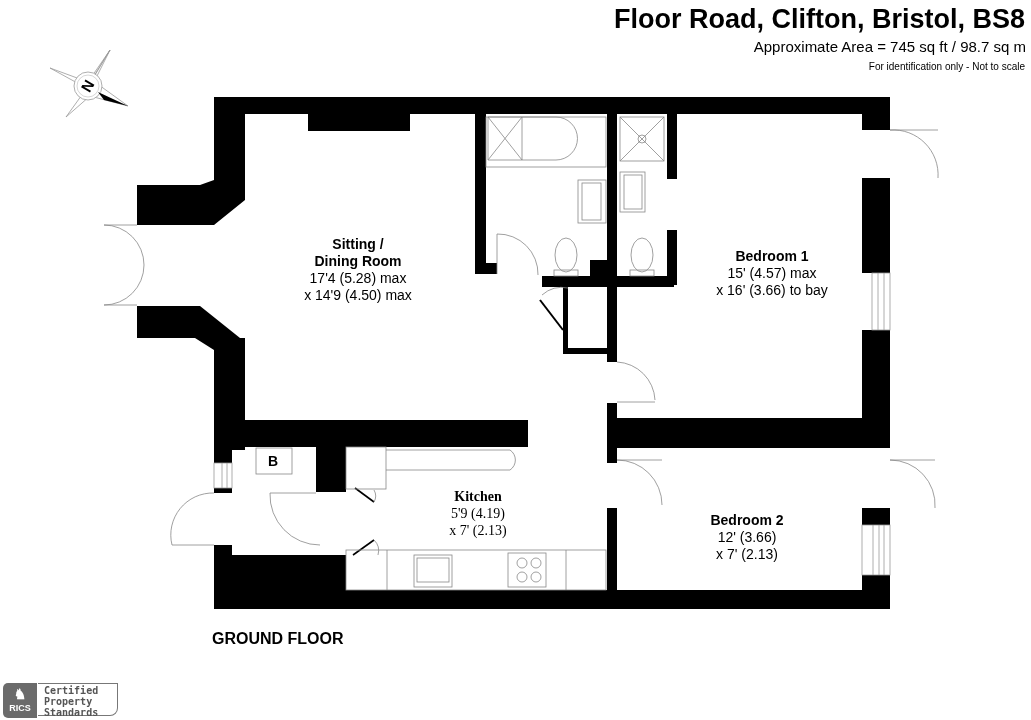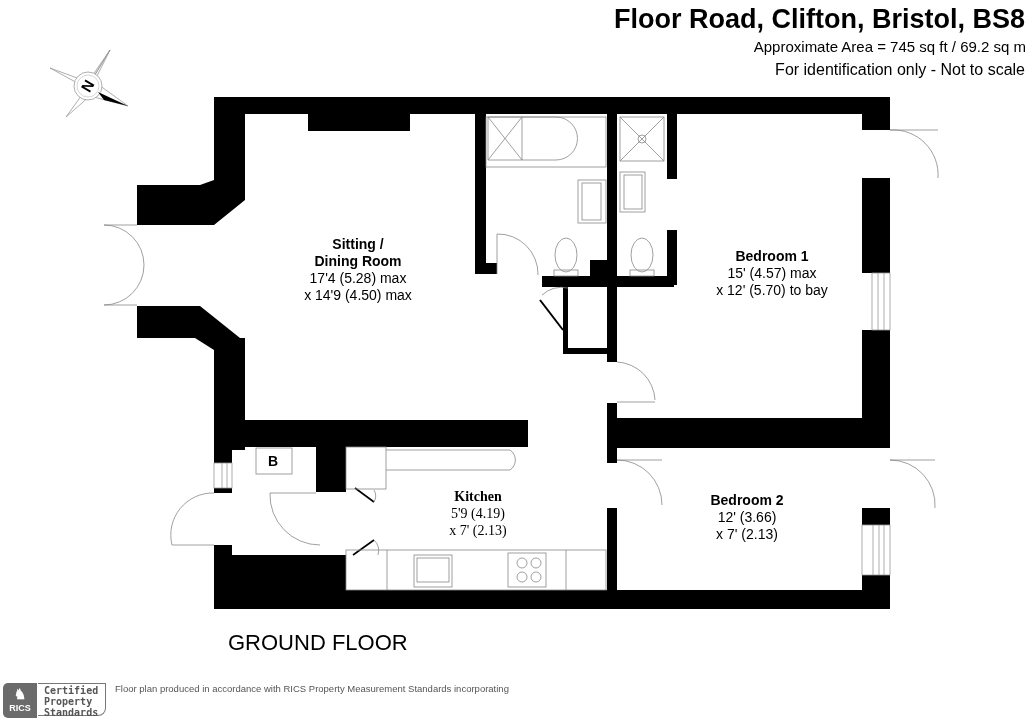--- a/index.html
+++ b/index.html
@@ -1,34 +1,34 @@
 <!DOCTYPE html>
 <html><head>
 <meta charset="utf-8">
 <style>
   html, body { margin:0; padding:0; background:#ffffff; }
   body { width:1031px; height:720px; position:relative; overflow:hidden; font-family:"Liberation Sans", sans-serif; color:#000; }
   .title { position:absolute; right:6px; top:4px; font-size:27px; font-weight:bold; letter-spacing:0px; white-space:nowrap; }
   .area { position:absolute; right:5px; top:38px; font-size:15px; white-space:nowrap; }
-  .note { position:absolute; right:6px; top:61px; font-size:16px; white-space:nowrap;margin-left:39px; }
+  .note { position:absolute; right:6px; top:61px; font-size:10px; white-space:nowrap;margin-left:39px; }
   .plan { position:absolute; left:0; top:0; }
   .room-label { position:absolute; text-align:center; font-size:14px; line-height:17px; white-space:nowrap; transform:translateX(-50%); }
   .room-label .nm { font-weight:bold; display:block; }
   .room-label .dim { display:block; }
-  .floor-label { position:absolute; left:228px; top:630px; font-size:22px; font-weight:normal; }
+  .floor-label { position:absolute; left:212px; top:630px; font-size:16px; font-weight:bold; }
   .rics-logo { position:absolute; left:3px; top:683px; width:34px; height:35px; background:#6b6b6b; color:#fff; font-size:9px; font-weight:bold; text-align:center; border-radius:5px 0 0 5px; }
   .rics-logo .lion { display:block; font-size:14px; line-height:18px; margin-top:2px; }
-  .rics-cert { position:absolute; left:38px; top:683px; width:68px; height:33px; border:1px solid #777; border-left:none; border-radius:0 0 8px 0; font-family:"DejaVu Sans Mono", monospace; font-size:10px; line-height:11px; color:#555; font-weight:bold; padding:1px 0 0 6px; box-sizing:border-box; }
+  .rics-cert { position:absolute; left:38px; top:683px; width:80px; height:33px; border:1px solid #777; border-left:none; border-radius:0 0 8px 0; font-family:"DejaVu Sans Mono", monospace; font-size:10px; line-height:11px; color:#555; font-weight:bold; padding:1px 0 0 6px; box-sizing:border-box; }
   .footer-text { position:absolute; left:115px; top:683px; font-size:9.5px; line-height:12px; color:#555; white-space:nowrap; }
 </style>
 </head>
 <body>
 
 <div class="title">Floor Road, Clifton, Bristol, BS8</div>
-<div class="area">Approximate Area = 745 sq ft / 69.2 sq m</div>
+<div class="area">Approximate Area = 745 sq ft / 98.7 sq m</div>
 <div class="note">For identification only - Not to scale</div>
 
 <svg class="plan" width="1031" height="720" viewBox="0 0 1031 720" xmlns="http://www.w3.org/2000/svg">
 
   <g>
     <polygon points="50,68 90,90 110,50 88,82" fill="none" stroke="#999" stroke-width="0.8"></polygon>
     <polygon points="110,50 92,80 128,106 90,96 66,117 84,92" fill="none" stroke="#999" stroke-width="0.8"></polygon>
     <circle cx="88" cy="86" r="14" fill="#fff" stroke="#999" stroke-width="0.8"></circle>
     <circle cx="88" cy="86" r="11" fill="none" stroke="#bbb" stroke-width="0.6"></circle>
     <polygon points="98,92 128,106 104,100" fill="#000"></polygon>
@@ -182,40 +182,39 @@
 
 <div class="room-label" style="left:358px; top:236px;">
   <span class="nm">Sitting /</span>
   <span class="nm">Dining Room</span>
   <span class="dim">17'4 (5.28) max</span>
   <span class="dim">x 14'9 (4.50) max</span>
 </div>
 <div class="room-label" style="left:772px; top:248px;">
   <span class="nm">Bedroom 1</span>
   <span class="dim">15' (4.57) max</span>
-  <span class="dim">x 12' (5.70) to bay</span>
+  <span class="dim">x 16' (3.66) to bay</span>
 </div>
 <div class="room-label" style="left:478px; top:488px;font-family:Liberation Serif, serif;">
   <span class="nm">Kitchen</span>
   <span class="dim">5'9 (4.19)</span>
   <span class="dim">x 7' (2.13)</span>
 </div>
-<div class="room-label" style="left:747px; top:492px;">
+<div class="room-label" style="left:747px; top:512px;">
   <span class="nm">Bedroom 2</span>
   <span class="dim">12' (3.66)</span>
   <span class="dim">x 7' (2.13)</span>
 </div>
 <div style="position:absolute; left:268px; top:453px; font-size:14px; font-weight:bold;">B</div>
 
 <div class="floor-label">GROUND FLOOR</div>
 
 <div class="rics-logo">
   <span class="lion">♞</span>
   <span>RICS</span>
 </div>
 <div class="rics-cert">
   <div>Certified</div>
   <div>Property</div>
   <div>Standards</div>
 </div>
 <div class="footer-text">
-  <div>Floor plan produced in accordance with RICS Property Measurement Standards incorporating</div>
 </div>
 
 </body></html>

